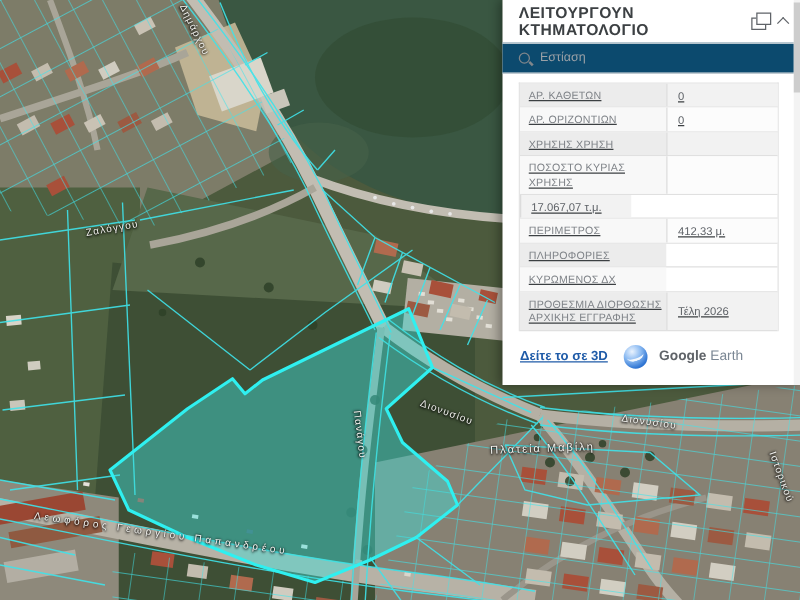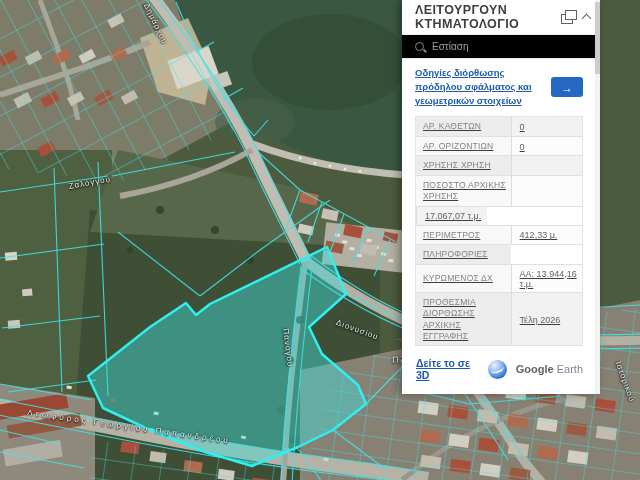--- a/index.html
+++ b/index.html
@@ -8,32 +8,32 @@
   .stage svg{position:absolute;left:0;top:0;}
 
   
   .maplabel{position:absolute;color:#f2f2ee;font-size:8px;letter-spacing:1px;
             white-space:nowrap;text-shadow:0 0 2px #000,0 1px 2px #000;
             transform-origin:0 0;pointer-events:none;}
   .maplabel.big{font-size:9px;letter-spacing:1.5px;}
   .maplabel.stretch{letter-spacing:3px;}
 
   
-  .panel{position:absolute;left:402px;top:0;width:198px;background:#ffffff;
+  .panel{position:absolute;left:402px;top:0;width:238px;background:#ffffff;
          box-shadow:-3px 0 8px rgba(0,0,0,.35);color:#3c4043;}
   .panel-header{display:flex;align-items:center;height:34px;padding:0 10px 0 13px;}
   .panel-title{flex:1;font-size:12.5px;font-weight:bold;color:#3c4043;letter-spacing:.4px;}
   .hdr-icons{display:flex;align-items:center;gap:10px;}
   .win-icon{position:relative;width:10px;height:8px;border:1.3px solid #5f6368;background:#fff;margin-top:4px;}
   .win-icon::before{content:'';position:absolute;top:-5px;left:3px;width:10px;height:8px;
                     border:1.3px solid #5f6368;background:#fff;}
   .chev{width:6px;height:6px;border-left:1.5px solid #5f6368;border-top:1.5px solid #5f6368;
         transform:rotate(45deg);margin-top:3px;}
   .searchbar{display:flex;align-items:center;gap:8px;height:23px;padding:0 13px;
-             border-top:1px solid #ececec;border-bottom:1px solid #e6e6e6;background:#000000;}
+             border-top:1px solid #ececec;border-bottom:1px solid #e6e6e6;background:#0c4a6e;}
   .mag-icon{position:relative;width:7px;height:7px;border:1.4px solid #80868b;border-radius:50%;}
   .mag-icon::after{content:'';position:absolute;width:4px;height:1.5px;background:#80868b;
                    right:-4px;bottom:-1px;transform:rotate(45deg);}
   .search-ph{font-size:10px;color:#9aa0a6;}
   .panel-body{padding:7px 12px 0 13px;margin-right:5px;}
   .kaek{font-size:14px;color:#3c4043;margin:3px 0 8px 0;}
   .linkrow{display:flex;align-items:center;gap:8px;margin-bottom:9px;}
   .corr-link{flex:1;font-size:9.5px;font-weight:bold;color:#1f5ba8;text-decoration:underline;
              line-height:1.45;cursor:pointer;}
   .go-btn{width:32px;height:20px;background:#2468c4;border:none;border-radius:3px;color:#fff;
@@ -272,55 +272,50 @@
       </div>
     </div>
 
     <div class="searchbar">
       <span class="mag-icon"></span>
       <span class="search-ph">Εστίαση</span>
     </div>
 
     <div class="panel-body">
 
-      <div class="linkrow">
-        <span class="corr-link">Οδηγίες διόρθωσης πρόδηλου σφάλματος και γεωμετρικών στοιχείων</span>
-        <button class="go-btn">→</button>
-      </div>
 
       <div class="ptable">
         <div class="prow">
           <div class="pcell-l">ΑΡ. ΚΑΘΕΤΩΝ</div>
           <div class="pcell-v">0</div>
         </div>
         <div class="prow">
           <div class="pcell-l">ΑΡ. ΟΡΙΖΟΝΤΙΩΝ</div>
           <div class="pcell-v">0</div>
         </div>
         <div class="prow">
           <div class="pcell-l">ΧΡΗΣΗΣ ΧΡΗΣΗ</div>
           <div class="pcell-v"></div>
         </div>
         <div class="prow">
-          <div class="pcell-l">ΠΟΣΟΣΤΟ ΑΡΧΙΚΗΣ ΧΡΗΣΗΣ</div>
+          <div class="pcell-l">ΠΟΣΟΣΤΟ ΚΥΡΙΑΣ ΧΡΗΣΗΣ</div>
           <div class="pcell-v"></div>
         </div>
         <div class="prow">
           <div class="pcell-v">17.067,07 τ.μ.</div>
         </div>
         <div class="prow">
           <div class="pcell-l">ΠΕΡΙΜΕΤΡΟΣ</div>
           <div class="pcell-v">412,33 μ.</div>
         </div>
         <div class="prow">
           <div class="pcell-l">ΠΛΗΡΟΦΟΡΙΕΣ</div>
         </div>
         <div class="prow">
           <div class="pcell-l">ΚΥΡΩΜΕΝΟΣ ΔΧ</div>
-          <div class="pcell-v">ΑΑ: 13.944,16 τ.μ.</div>
         </div>
         <div class="prow">
           <div class="pcell-l">ΠΡΟΘΕΣΜΙΑ ΔΙΟΡΘΩΣΗΣ ΑΡΧΙΚΗΣ ΕΓΓΡΑΦΗΣ</div>
           <div class="pcell-v">Τέλη 2026</div>
         </div>
       </div>
 
       <div class="panel-footer">
         <span class="view3d">Δείτε το σε 3D</span>
         <span class="ge-sphere"></span>

